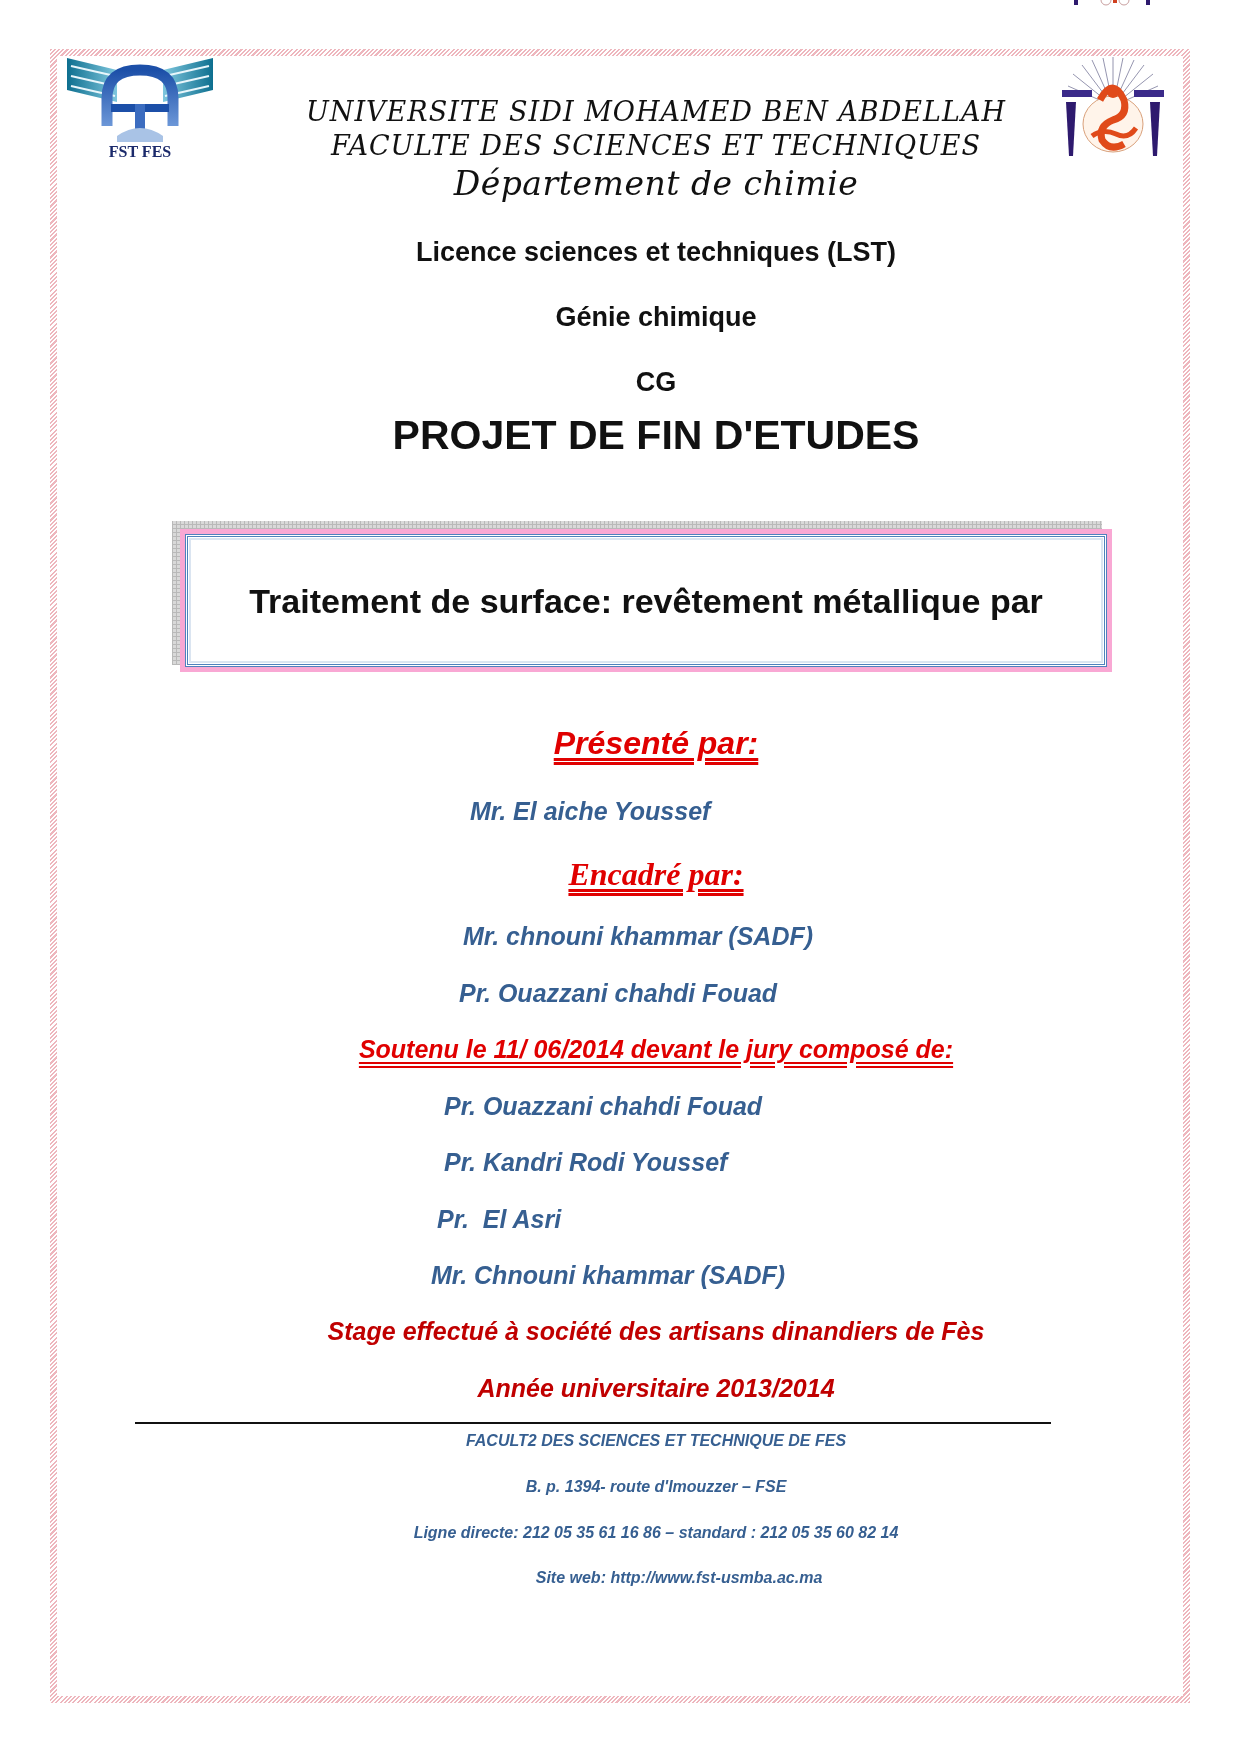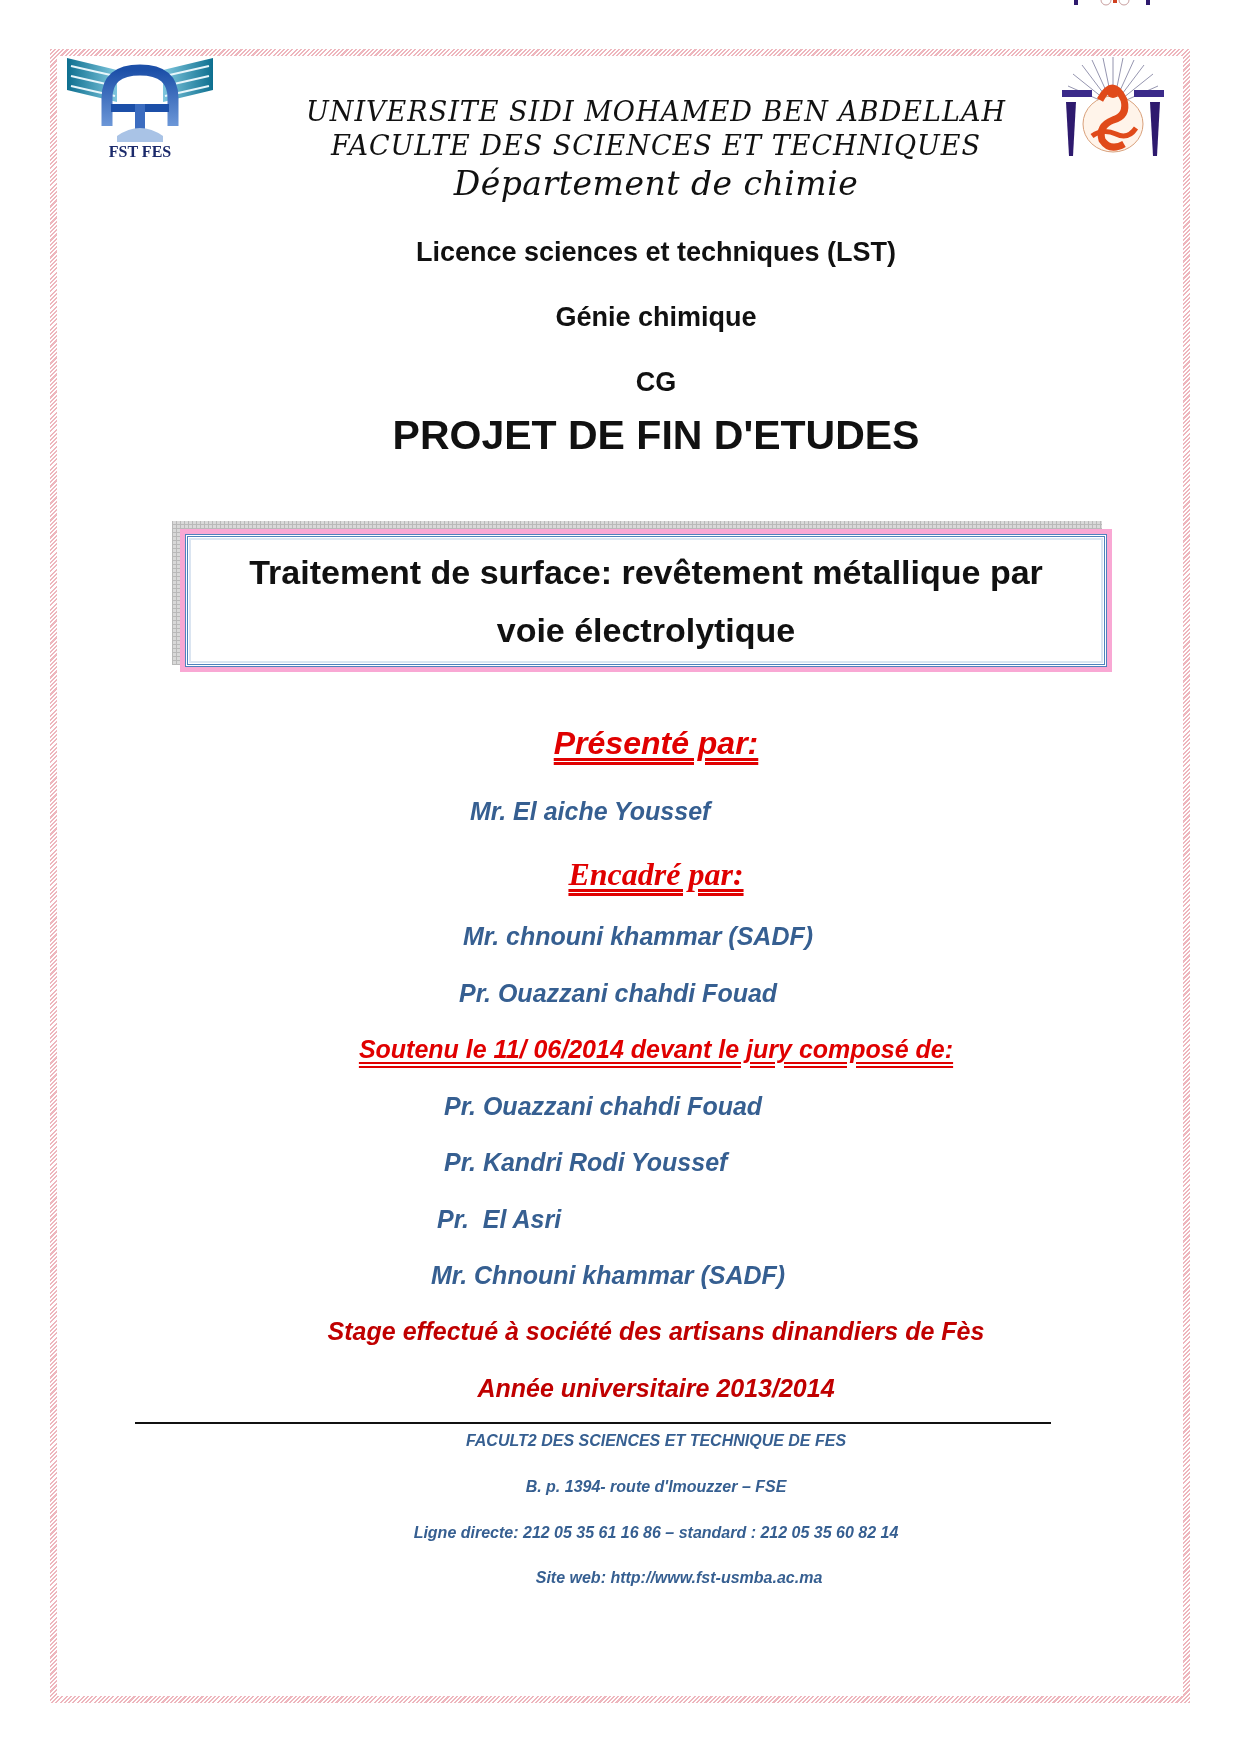--- a/index.html
+++ b/index.html
@@ -122,21 +122,20 @@
 
 <div class="center-line bold-sans" style="top:237px; font-size:27px;">Licence sciences et techniques (LST)</div>
 <div class="center-line bold-sans" style="top:302px; font-size:27px;">Génie chimique</div>
 <div class="center-line bold-sans" style="top:367px; font-size:27px;">CG</div>
 <div class="center-line bold-sans" style="top:412px; font-size:41px;">PROJET DE FIN D'ETUDES</div>
 
 <div class="title-shadow"></div>
 <div class="title-box">
   <div class="title-box-inner">
     <div>Traitement de surface: revêtement métallique par</div>
-    <div>voie électrolytique</div>
   </div>
 </div>
 
 <div class="center-line" style="top:725px; left:0px;">
   <span class="red-head" style="font-size:32px;">Présenté par:</span>
 </div>
 <div class="abs blue-name" style="left:470px; top:797px;">Mr. El aiche Youssef</div>
 
 <div class="center-line" style="top:856px;">
   <span class="red-serif" style="font-size:32px;">Encadré par:</span>

